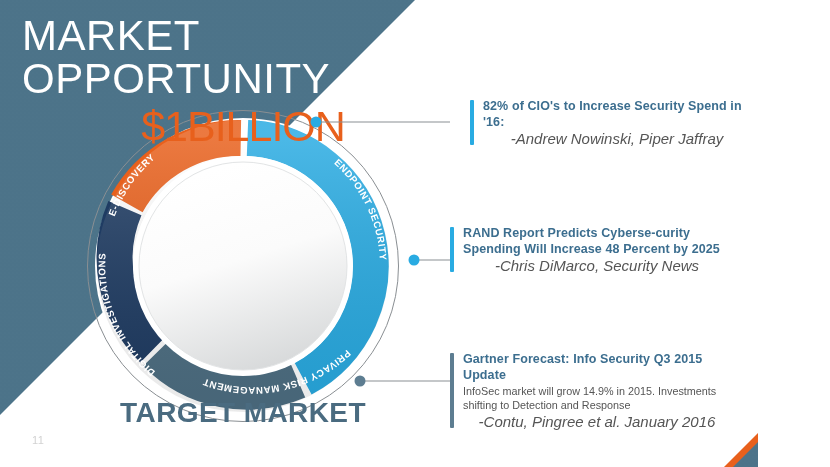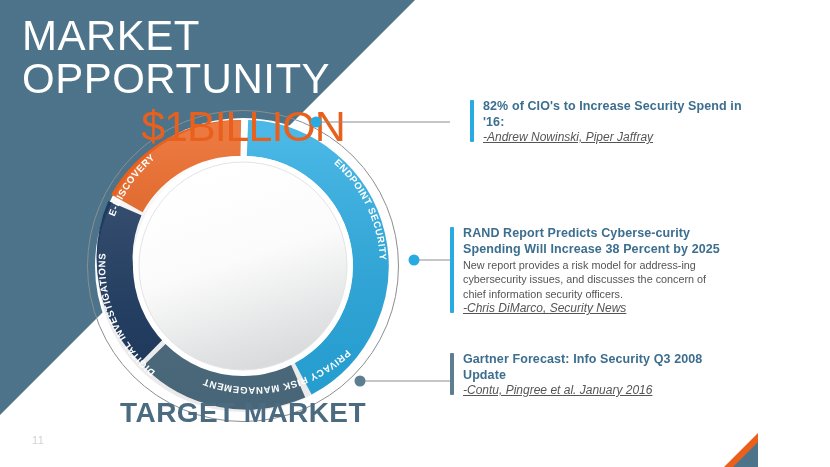--- a/index.html
+++ b/index.html
@@ -36,22 +36,22 @@
   
   #connectors{position:absolute;left:0;top:0;width:830px;height:467px;z-index:5;
               pointer-events:none;}
 
   
   .callout{position:absolute;z-index:6;width:268px;padding-left:13px;}
   .callout .bar{position:absolute;left:0;top:2px;bottom:2px;width:4px;border-radius:1px;}
   .callout h3{margin:0;font-size:12.5px;font-weight:700;line-height:1.28;
               color:#3C6E8F;letter-spacing:.1px;}
   .callout p{margin:1px 0 0 0;font-size:10.8px;line-height:1.33;color:#555555;}
-  .callout .src{display:block;margin-top:0px;font-size:12px;font-style:italic;
-                color:#555555;text-align:left;text-decoration:underline;}
+  .callout .src{display:block;margin-top:0px;font-size:15px;font-style:italic;
+                color:#555555;text-align:center;}
 
   #callout-1{left:450px;top:98px;margin-left:20px;}
   #callout-2{left:450px;top:225px;}
   #callout-3{left:450px;top:351px;}
 
   
   #logo{position:absolute;left:779px;top:416px;width:38px;height:38px;z-index:7;}
 </style>
 </head>
 <body>
@@ -147,28 +147,28 @@
   </svg>
 
   <div class="callout" id="callout-1">
     <div class="bar" style="background:#29ABE2"></div>
     <h3>82% of CIO's to Increase Security Spend in '16:</h3>
     <span class="src">-Andrew Nowinski, Piper Jaffray</span>
   </div>
 
   <div class="callout" id="callout-2">
     <div class="bar" style="background:#29ABE2"></div>
-    <h3>RAND Report Predicts Cyberse-curity Spending Will Increase 38 Percent by 2025</h3>
-    <p>New report provides a risk model for address-ing cybersecurity issues, and discusses the concern of chief information security officers.</p>
+    <h3>RAND Report Predicts Cyberse-curity Spending Will Increase 48 Percent by 2025</h3>
     <span class="src">-Chris DiMarco, Security News</span>
   </div>
 
   <div class="callout" id="callout-3">
     <div class="bar" style="background:#5D7D91"></div>
-    <h3>Gartner Forecast: Info Security Q3 2008 Update</h3>
+    <h3>Gartner Forecast: Info Security Q3 2015 Update</h3>
+    <p>InfoSec market will grow 14.9% in 2015. Investments shifting to Detection and Response</p>
     <span class="src">-Contu, Pingree et al. January 2016</span>
   </div>
 
   <svg id="logo" viewBox="0 0 40 40">
     <circle cx="19" cy="19" r="13.6" fill="none" stroke="#ffffff" stroke-width="1.4"></circle>
     <path d="M25.4 12.2 A 9.2 9.2 0 1 0 28.2 19 L 19.6 19" fill="none" stroke="#ffffff" stroke-width="2.7" stroke-linecap="butt"></path>
     <path d="M20.6 18.2 h7.4 v4.6 a3.1 3.1 0 0 1 -3.1 3.1 h-1.4 v-4.6 h-2.9 z" fill="#E8601C"></path>
     <text x="33" y="34" font-size="5" fill="#ffffff" font-family="Liberation Sans, sans-serif">™</text>
   </svg>
 

